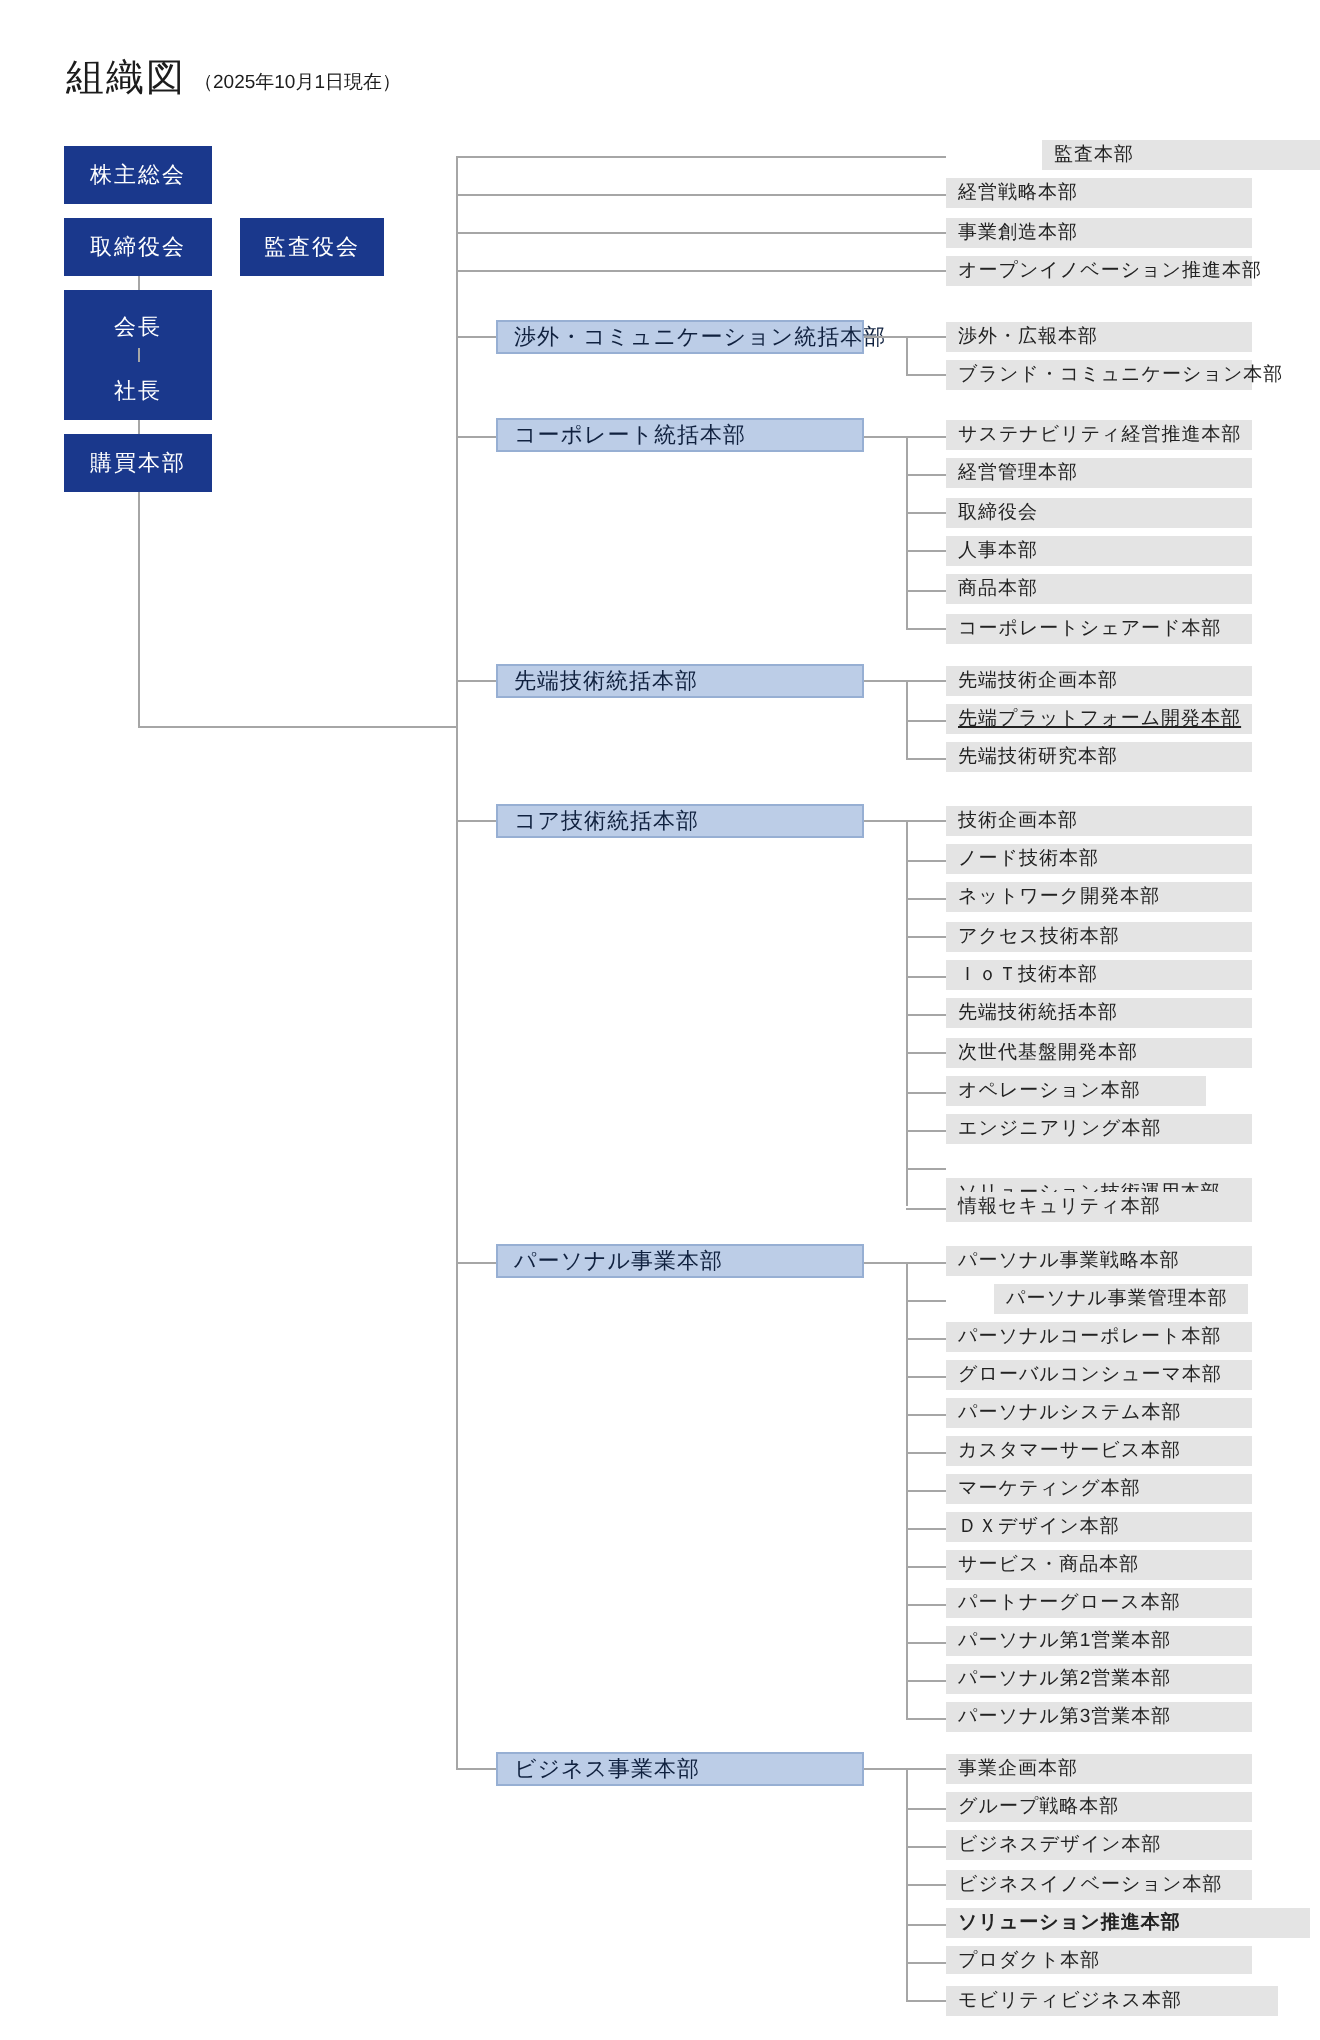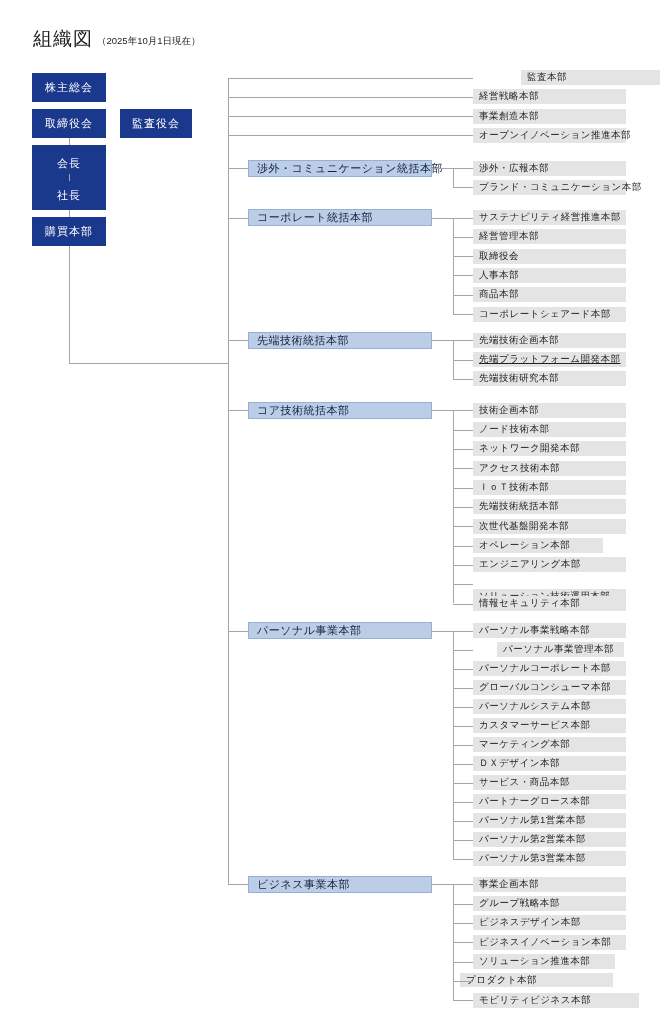--- a/index.html
+++ b/index.html
@@ -147,22 +147,22 @@
       <div class="hline" style="left: 452.5px; top: 763.8px; width: 20.5px;"></div>
       <div class="hline" style="left: 452.5px; top: 782.8px; width: 20.5px;"></div>
       <div class="hline" style="left: 452.5px; top: 801.8px; width: 20.5px;"></div>
       <div class="hline" style="left: 452.5px; top: 820.8px; width: 20.5px;"></div>
       <div class="hline" style="left: 452.5px; top: 839.8px; width: 20.5px;"></div>
       <div class="hline" style="left: 452.5px; top: 858.8px; width: 20.5px;"></div>
       <div class="gray-box" style="left: 473px; top: 876.7px; width: 153px; height: 15px;">事業企画本部</div>
       <div class="gray-box" style="left: 473px; top: 896.03px; width: 153px; height: 15px;">グループ戦略本部</div>
       <div class="gray-box" style="left: 473px; top: 915.36px; width: 153px; height: 15px;">ビジネスデザイン本部</div>
       <div class="gray-box" style="left: 473px; top: 934.69px; width: 153px; height: 15px;">ビジネスイノベーション本部</div>
-      <div class="gray-box" style="left: 473px; top: 954.02px; width: 142px; height: 15px;">ソリューション推進本部</div>
-      <div class="gray-box" style="left: 460px; top: 973.35px; width: 153px; height: 14px;">プロダクト本部</div>
+      <div class="gray-box" style="left: 473px; top: 954.02px; width: 182px; height: 15px; font-weight: bold;">ソリューション推進本部</div>
+      <div class="gray-box" style="left: 473px; top: 973.35px; width: 153px; height: 14px;">プロダクト本部</div>
       <div class="gray-box" style="left: 473px; top: 992.68px; width: 166px; height: 15px;">モビリティビジネス本部</div>
       <div class="blue-box" style="left: 248px; top: 875.7px; width: 184px; height: 17px;">ビジネス事業本部</div>
       <div class="hline" style="left: 227.5px; top: 884.2px; width: 20.5px;"></div>
       <div class="hline" style="left: 432px; top: 884.2px; width: 20.5px;"></div>
       <div class="vline" style="left: 452.5px; top: 884.2px; height: 115.98px;"></div>
       <div class="hline" style="left: 452.5px; top: 884.2px; width: 20.5px;"></div>
       <div class="hline" style="left: 452.5px; top: 903.53px; width: 20.5px;"></div>
       <div class="hline" style="left: 452.5px; top: 922.86px; width: 20.5px;"></div>
       <div class="hline" style="left: 452.5px; top: 942.19px; width: 20.5px;"></div>
       <div class="hline" style="left: 452.5px; top: 961.52px; width: 20.5px;"></div>

